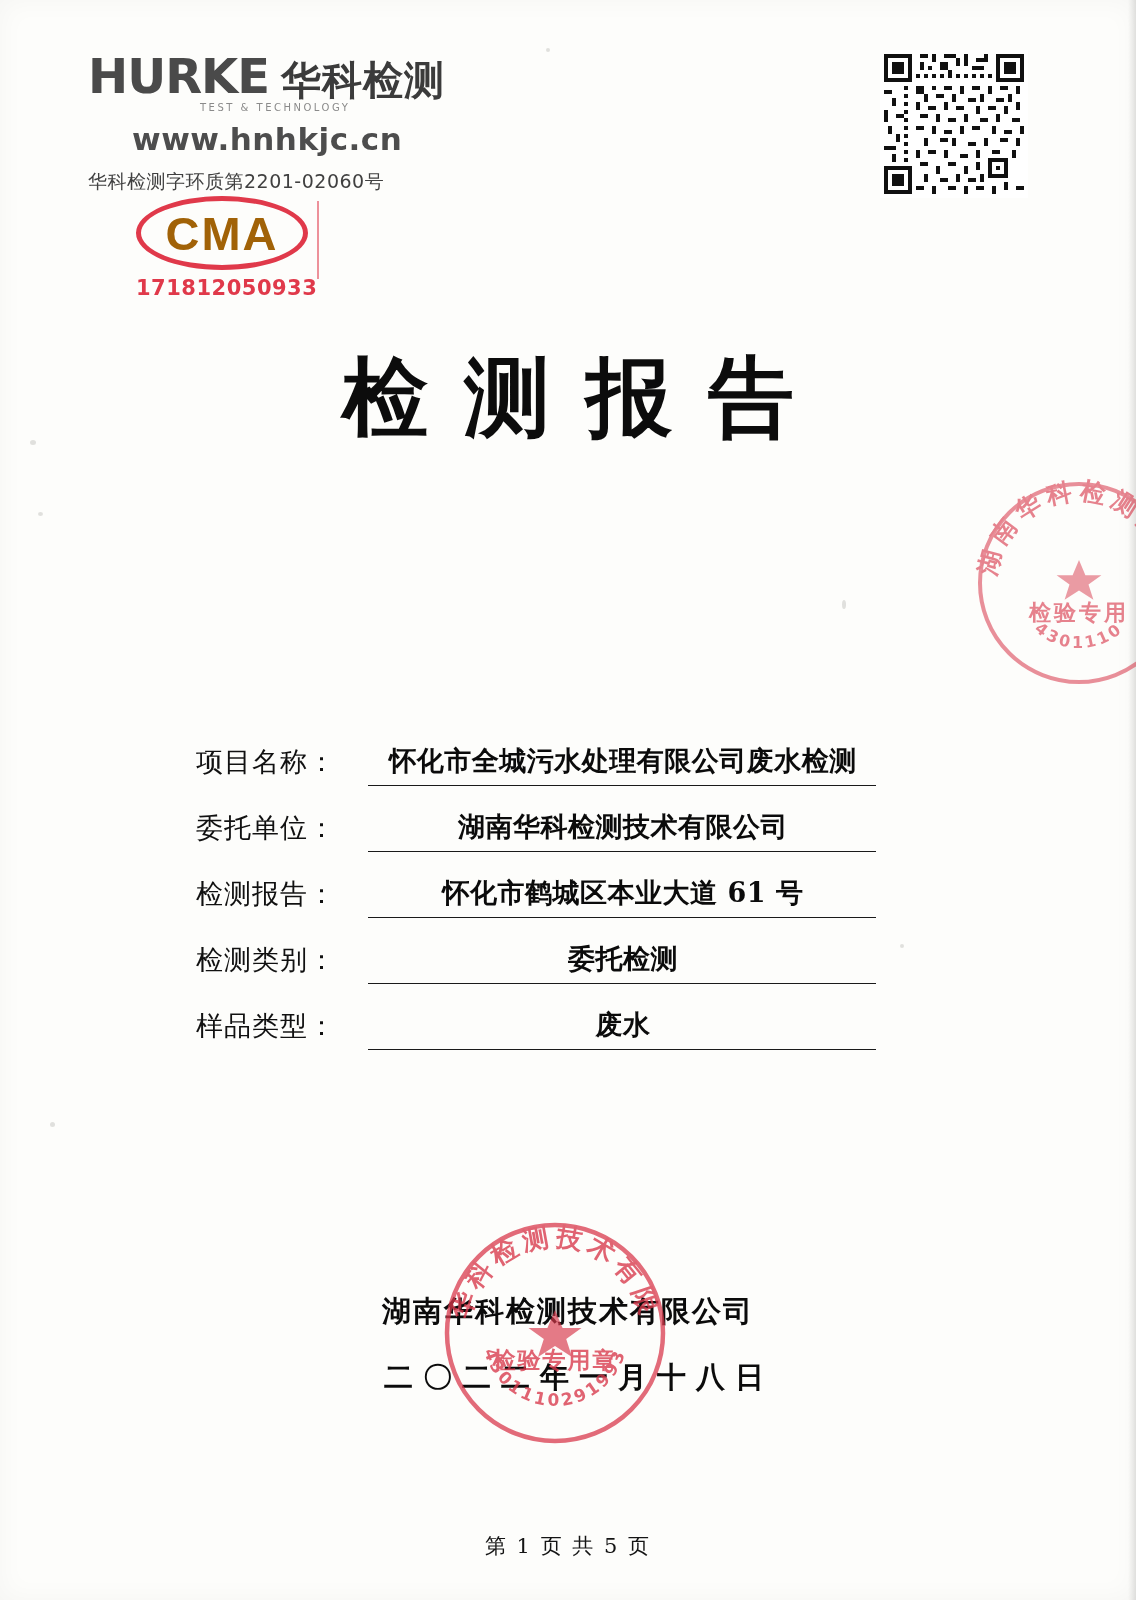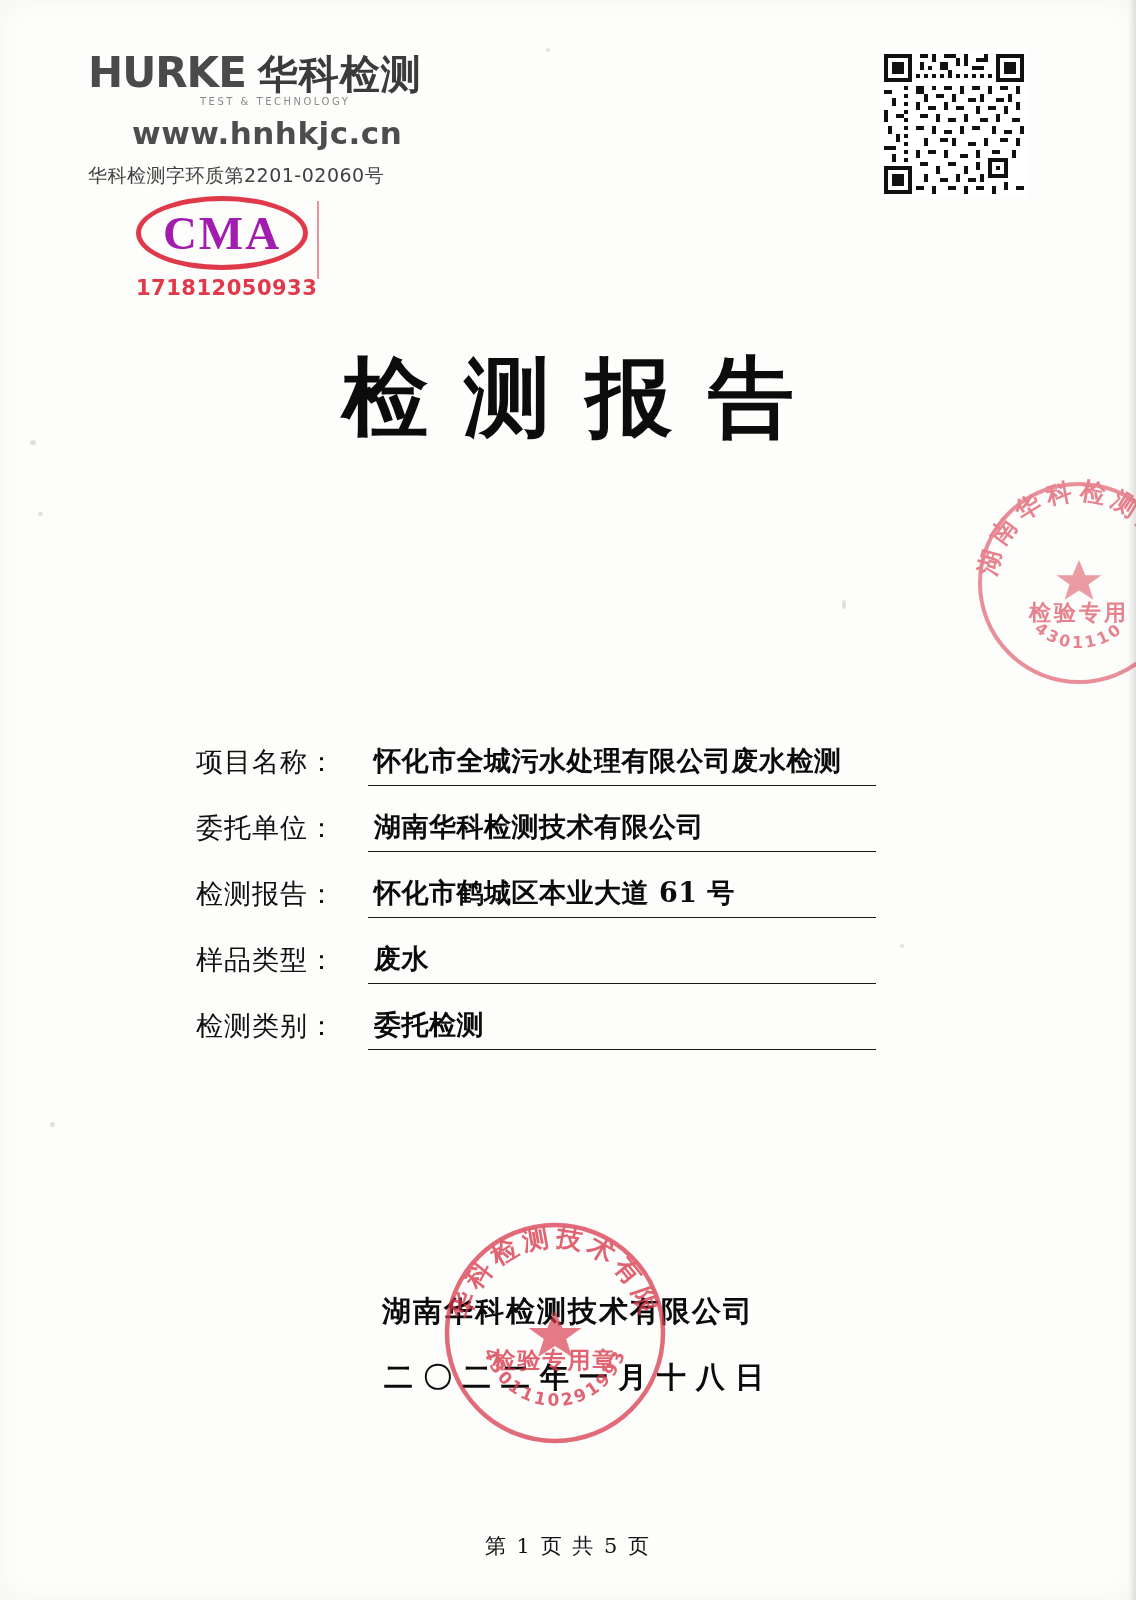--- a/index.html
+++ b/index.html
@@ -46,21 +46,21 @@
   }
   .logo-wordmark {
     display: flex;
     align-items: flex-end;
     gap: 12px;
     filter: grayscale(100%);
   }
   .logo-hurke {
     font-family: "DejaVu Sans", sans-serif;
     font-weight: bold;
-    font-size: 42px;
+    font-size: 48px;
     letter-spacing: -1px;
     color: #4a4a4a;
     line-height: 1;
     text-align: center;
   }
   .logo-cn {
     font-size: 40px;
     font-weight: bold;
     color: #3b3b3b;
     line-height: 1;
@@ -103,24 +103,24 @@
     border: 5px solid #e0394a;
     border-radius: 50%;
     box-sizing: border-box;
   }
   .cma-oval .letters {
     position: absolute;
     inset: 0;
     display: flex;
     align-items: center;
     justify-content: center;
-    font-family: Liberation Serif, serif;
+    font-family: Liberation Sans, sans-serif;
     font-weight: bold;
     font-size: 47px;
-    color: #a21caf;
+    color: #a16207;
     letter-spacing: 2px;
   }
   .cma-num {
     margin-top: 6px;
     text-align: center;
     width: 172px;
     font-family: "DejaVu Sans", sans-serif;
     font-weight: bold;
     font-size: 21px;
     letter-spacing: 0.5px;
@@ -181,20 +181,21 @@
     letter-spacing: 1px;
     color: #111;
     white-space: nowrap;
     padding-bottom: 6px;
   }
   .field-value-wrap {
     flex: 1;
     border-bottom: 1.6px solid #1a1a1a;
     padding: 0 4px 6px 6px;
     min-width: 0;
+    text-align: center;
   }
   .field-value {
     font-family: "DejaVu Serif", serif;
     font-weight: bold;
     font-size: 27px;
     letter-spacing: 0.5px;
     color: #0b0b0b;
     white-space: nowrap;
   }
 
@@ -456,30 +457,30 @@
     </div>
 
     <div class="field-row">
       <div class="field-label">检测报告：</div>
       <div class="field-value-wrap">
         <div class="field-value">怀化市鹤城区本业大道 61 号</div>
       </div>
     </div>
 
     <div class="field-row">
+      <div class="field-label">检测类别：</div>
+      <div class="field-value-wrap">
+        <div class="field-value">委托检测</div>
+      </div>
+    </div>
+
+    <div class="field-row">
       <div class="field-label">样品类型：</div>
       <div class="field-value-wrap">
         <div class="field-value">废水</div>
-      </div>
-    </div>
-
-    <div class="field-row">
-      <div class="field-label">检测类别：</div>
-      <div class="field-value-wrap">
-        <div class="field-value">委托检测</div>
       </div>
     </div>
 
   </div>
 
   <div class="issuer">湖南华科检测技术有限公司</div>
   <div class="issue-date">二〇二二年一月十八日</div>
 
   <div class="stamp stamp-main">
     <svg width="230" height="230" viewBox="0 0 230 230">

